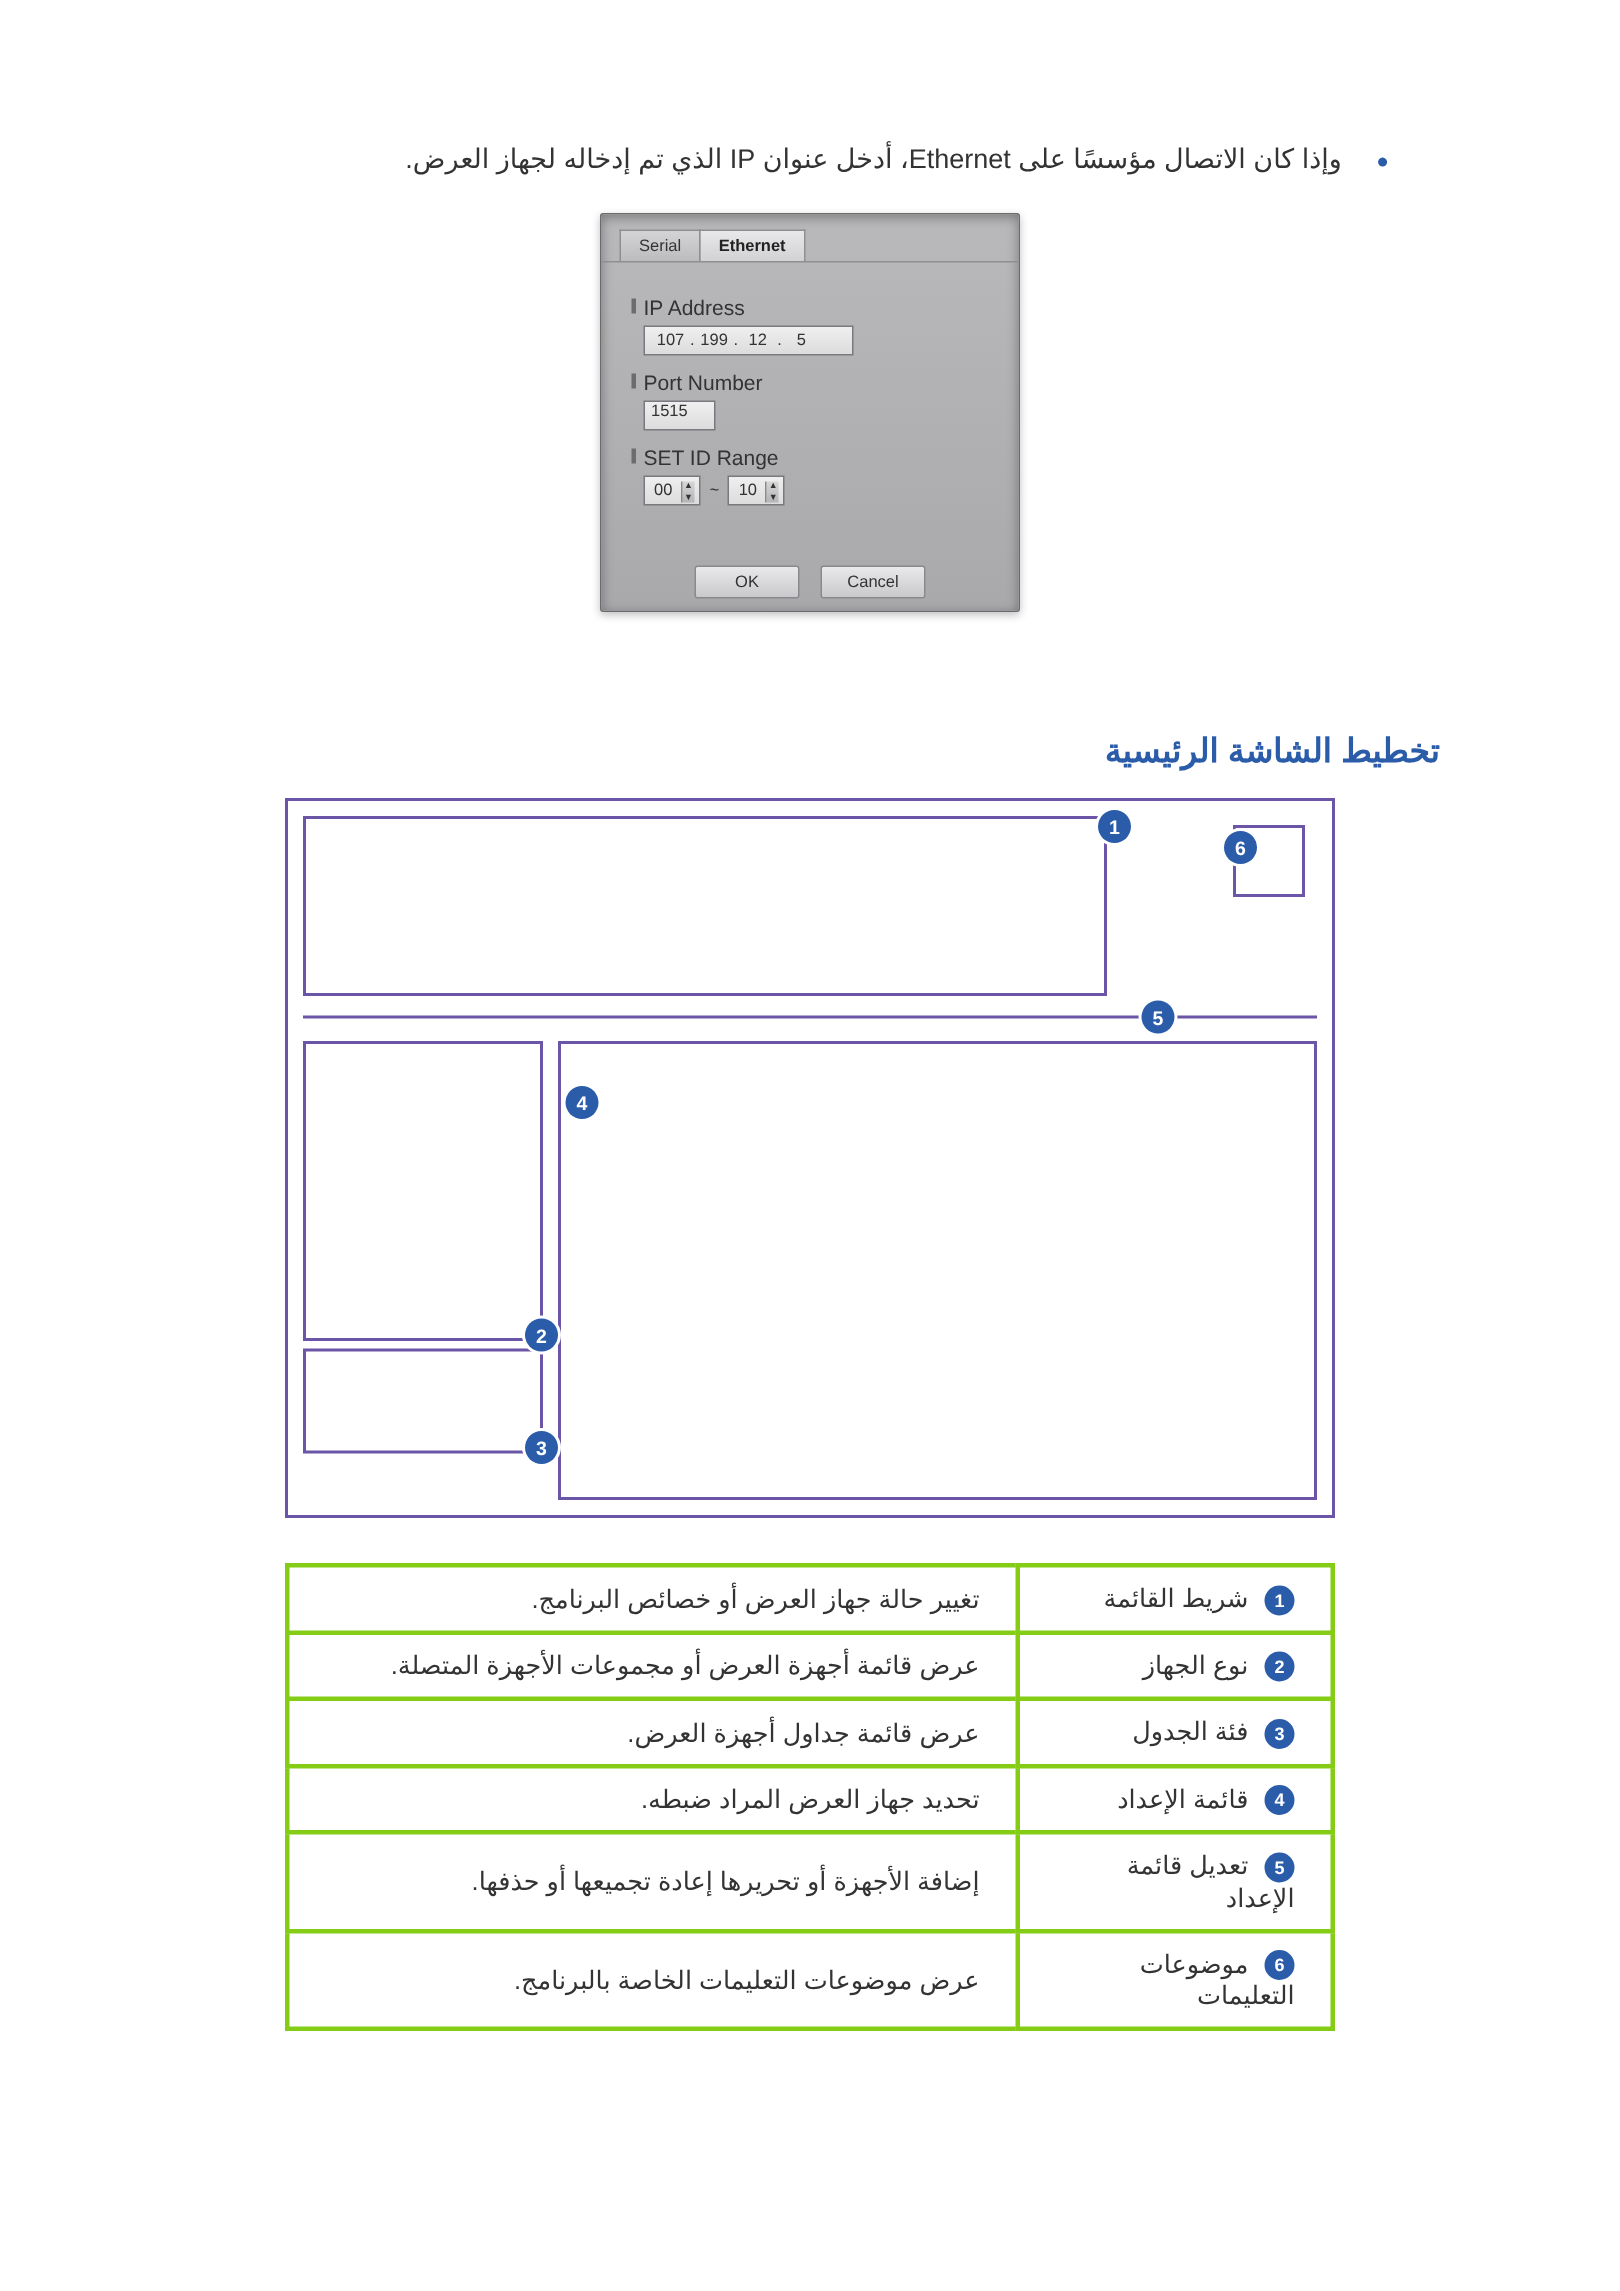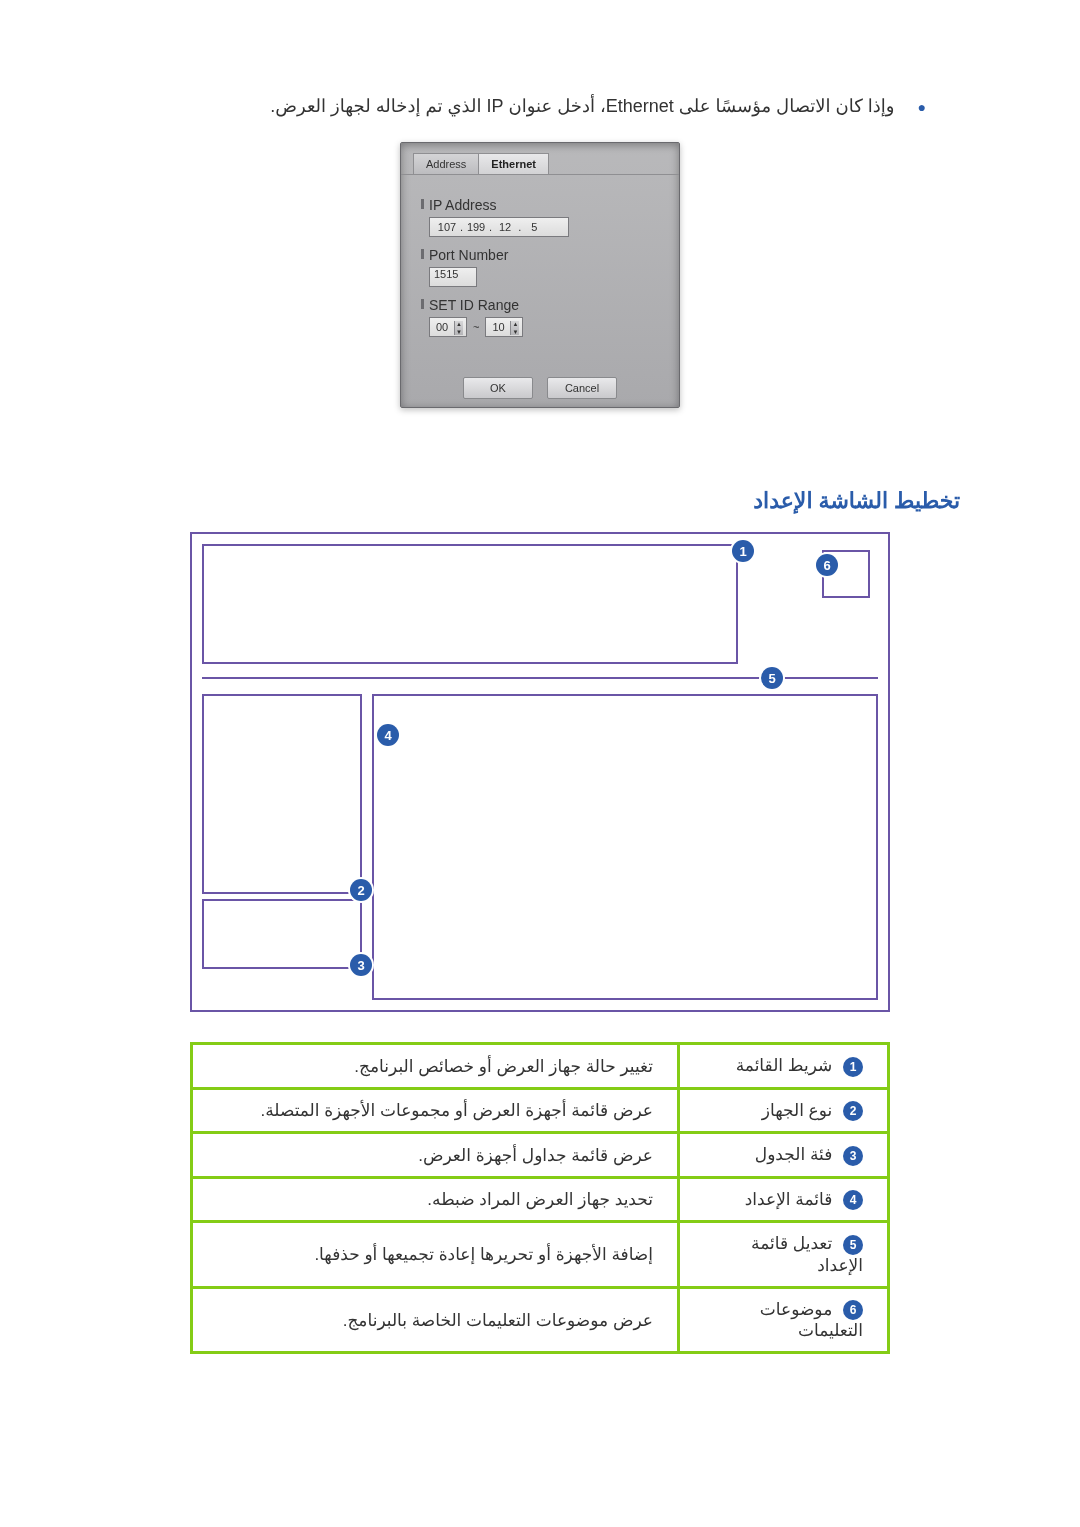--- a/index.html
+++ b/index.html
@@ -269,21 +269,21 @@
 <body>
 
 <div class="bullet-line">
   <span class="bullet-dot">●</span>
   <span>وإذا كان الاتصال مؤسسًا على Ethernet، أدخل عنوان IP الذي تم إدخاله لجهاز العرض.</span>
 </div>
 
 <div class="dialog-wrap">
   <div class="dialog">
     <div class="tabs">
-      <div class="tab">Address</div>
+      <div class="tab">Serial</div>
       <div class="tab active">Ethernet</div>
     </div>
     <div class="form-body">
 
       <div class="grp">
         <div class="grp-label">IP Address</div>
         <div class="ip-row">
           <span class="ip-oct">107</span>
           <span class="ip-dot">.</span>
           <span class="ip-oct">199</span>
@@ -321,21 +321,21 @@
       </div>
 
     </div>
     <div class="dialog-actions">
       <button class="dbtn">OK</button>
       <button class="dbtn">Cancel</button>
     </div>
   </div>
 </div>
 
-<div class="section-heading">تخطيط الشاشة الإعداد</div>
+<div class="section-heading">تخطيط الشاشة الرئيسية</div>
 
 <div class="layout-diagram">
   <div class="box b1"></div>
   <div class="box b6"></div>
   <div class="b5line"></div>
   <div class="box b2"></div>
   <div class="box b3"></div>
   <div class="box b4"></div>
 
   <div class="num-badge nb1">1</div>

